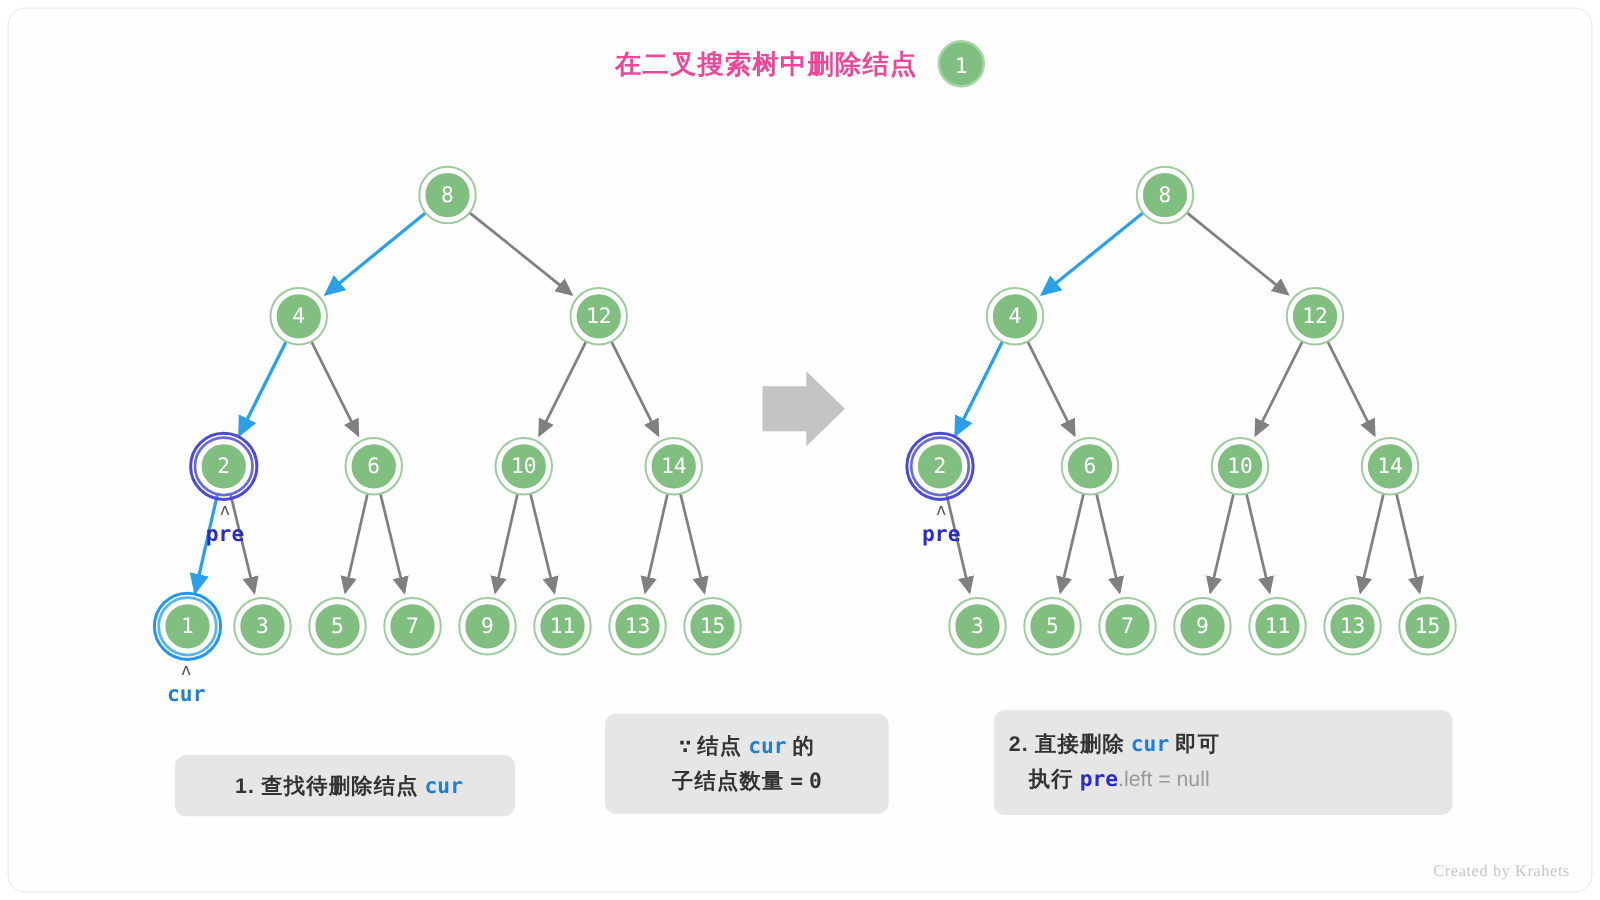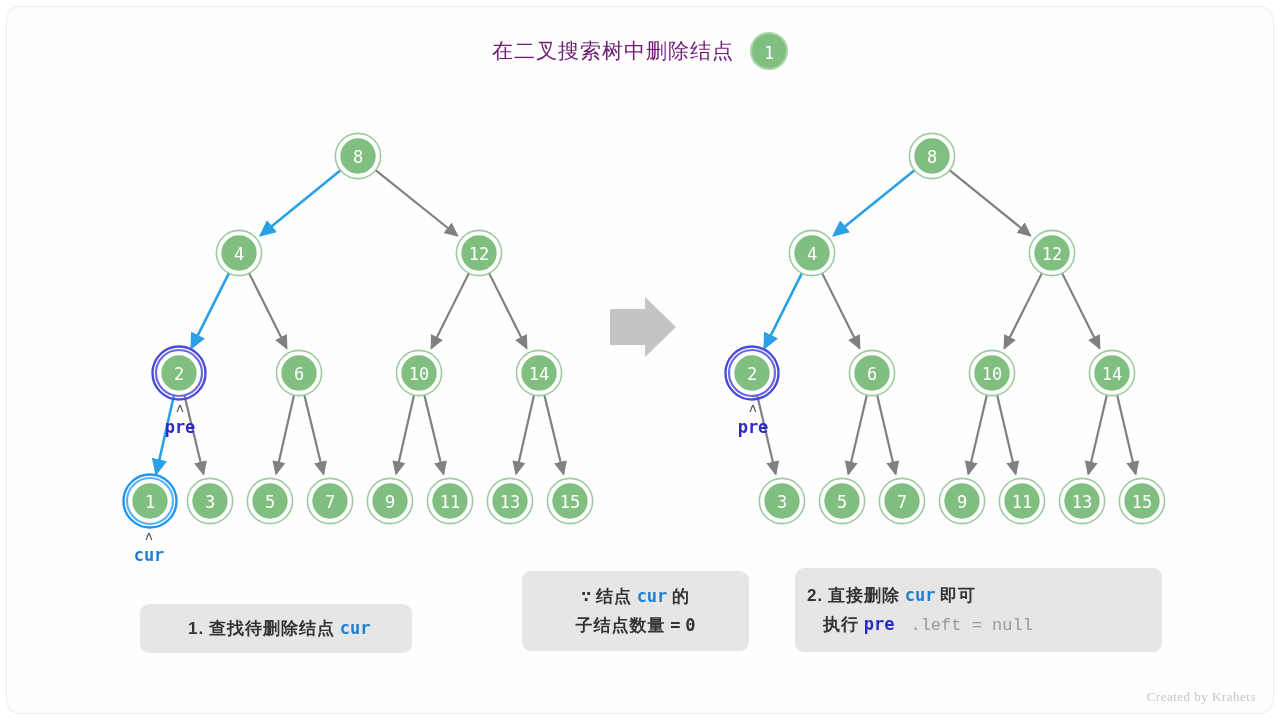--- a/index.html
+++ b/index.html
@@ -35,22 +35,22 @@
   #title-row {
     position: absolute;
     left: 0;
     top: 32px;
     width: 1280px;
     text-align: center;
     white-space: nowrap;
   }
   #title-text {
     font-size: 21px;
-    font-weight: normal;
-    color: #701a75;
+    font-weight: bold;
+    color: #ec4899;
     letter-spacing: 1px;
     vertical-align: middle;
   }
   #title-badge {
     display: inline-block;
     vertical-align: middle;
     margin-left: 16px;
     width: 38px;
     height: 38px;
     line-height: 38px;
@@ -145,36 +145,35 @@
     font-family: "DejaVu Sans Mono", monospace;
     font-weight: bold;
     color: #1f7fd0;
   }
   .mono-pre {
     font-family: "DejaVu Sans Mono", monospace;
     font-weight: bold;
     color: #2b2bc8;
   }
   .mono-dim {
-    font-family: Liberation Mono, monospace;
+    font-family: Liberation Sans, sans-serif;
     color: #9a9a9a;
-    margin-left: 16px;
   }
   .mono-dark {
     font-family: "DejaVu Sans Mono", monospace;
     font-weight: bold;
     color: #333333;
   }
 
   #box-step1 {
     left: 140px; top: 604px; width: 272px; height: 49px;
     padding-left: 48px;
   }
   #box-reason {
-    left: 522px; top: 571px; width: 227px; height: 80px;
+    left: 484px; top: 571px; width: 227px; height: 80px;
     align-items: center;
     padding: 0 10px;
   }
   #box-step2 {
     left: 795px; top: 568px; width: 367px; height: 84px;
     padding-left: 12px;
   }
   #footer {
     position: absolute;
     right: 24px;

